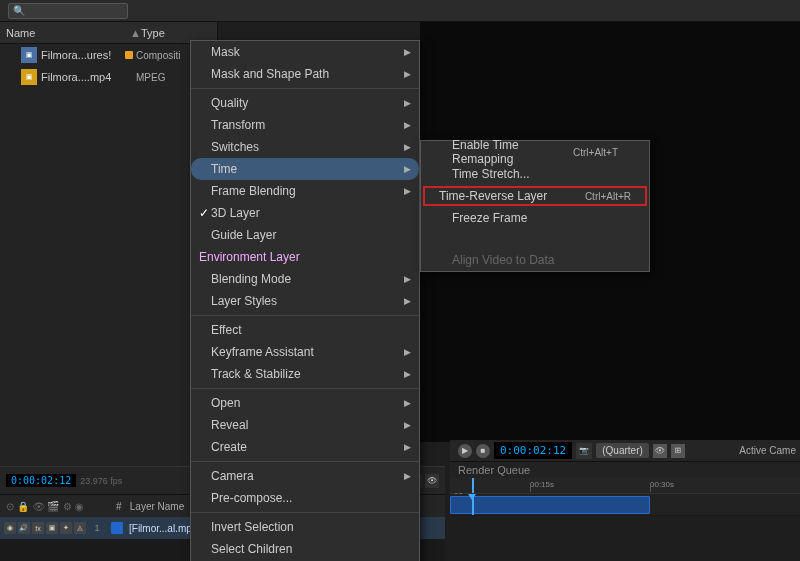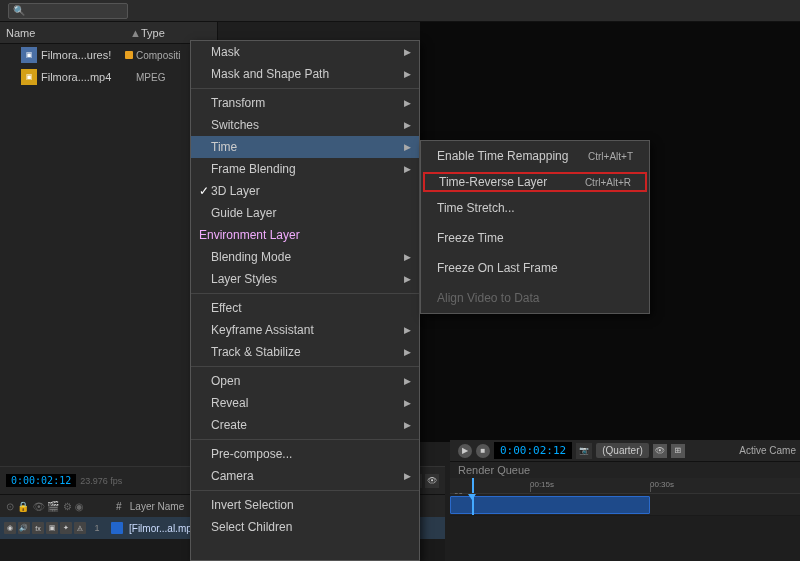--- a/index.html
+++ b/index.html
@@ -99,21 +99,21 @@
       z-index: 100;
     }
     .menu-item {
       height: 22px;
       display: flex;
       align-items: center;
       padding: 0 20px;
       cursor: pointer;
       position: relative;
     }
-    .menu-item.highlighted { background: #3d5a7a; }
+    .menu-item.highlighted { background: #3d5a7a; border-radius: 10px; }
     .menu-item.has-sub::after {
       content: '▶';
       position: absolute;
       right: 8px;
       font-size: 9px;
       color: #aaa;
     }
     .menu-item.disabled { color: #f0abfc; padding-left: 8px; }
     .menu-item.check-item { padding-left: 8px; }
     .menu-check { width: 12px; color: #fff; }
@@ -128,27 +128,27 @@
       position: absolute;
       top: 140px;
       left: 420px;
       width: 230px;
       background: #2d2d2d;
       border: 1px solid #555;
       box-shadow: 3px 3px 8px rgba(0,0,0,0.6);
       z-index: 101;
     }
     .submenu-item {
-      height: 30px;
-      display: flex;
-      align-items: center;
-      padding: 0 16px;
+      height: 22px;
+      display: flex;
+      align-items: center;
+      padding: 0 31px;
       cursor: pointer;
     }
-    .submenu-item.disabled-item { color: #666; }
+    .submenu-item.disabled-item { color: #666; margin-top: 20px; }
     .submenu-shortcut { margin-left: auto; color: #aaa; font-size: 10px; }
 
     
     .red-border-item {
       border: 2px solid #cc2222;
       margin: 1px 2px;
       padding: 0 14px;
       height: 20px;
     }
 
@@ -234,20 +234,23 @@
 
 <div class="context-menu">
   <div class="menu-item has-sub">
       <span>Mask</span>
     </div>
   <div class="menu-item has-sub">
       <span>Mask and Shape Path</span>
     </div>
   <div class="menu-separator"></div>
   <div class="menu-item has-sub">
+      <span>Quality</span>
+    </div>
+  <div class="menu-item has-sub">
       <span>Transform</span>
     </div>
   <div class="menu-item has-sub">
       <span>Switches</span>
     </div>
   <div class="menu-item has-sub highlighted">
       <span>Time</span>
     </div>
   <div class="menu-item has-sub">
       <span>Frame Blending</span>
@@ -282,56 +285,53 @@
   <div class="menu-item has-sub">
       <span>Open</span>
     </div>
   <div class="menu-item has-sub">
       <span>Reveal</span>
     </div>
   <div class="menu-item has-sub">
       <span>Create</span>
     </div>
   <div class="menu-separator"></div>
+  <div class="menu-item has-sub">
+      <span>Camera</span>
+    </div>
   <div class="menu-item">
       <span>Pre-compose...</span>
-    </div>
-  <div class="menu-item has-sub">
-      <span>Camera</span>
     </div>
   <div class="menu-separator"></div>
   <div class="menu-item">
       <span>Invert Selection</span>
     </div>
   <div class="menu-item">
       <span>Select Children</span>
     </div>
   <div class="menu-item">
     
     
   </div>
 </div>
 
 <div class="submenu">
   <div class="submenu-item">
     <span>Enable Time Remapping</span>
     <span class="submenu-shortcut">Ctrl+Alt+T</span>
   </div>
+  <div class="submenu-item">
+    <span>Time Stretch...</span>
+  </div>
   <div class="submenu-item red-border-item" style="display:flex;align-items:center;">
     <span>Time-Reverse Layer</span>
     <span class="submenu-shortcut">Ctrl+Alt+R</span>
   </div>
   <div class="submenu-item">
-    <span>Time Stretch...</span>
-  </div>
-  <div class="submenu-item">
-    <span>Freeze Time</span>
-  </div>
-  <div class="submenu-item">
-    <span>Freeze On Last Frame</span>
+    <span>Freeze Frame</span>
   </div>
   <div class="submenu-item disabled-item">
     <span>Align Video to Data</span>
   </div>
 </div>
 
 <div style="position:absolute;top:22px;left:420px;right:0;height:420px;background:#111;">
   <div style="width:100%;height:100%;background:#0a0a0a;display:flex;align-items:center;justify-content:center;">
   </div>
 </div>

